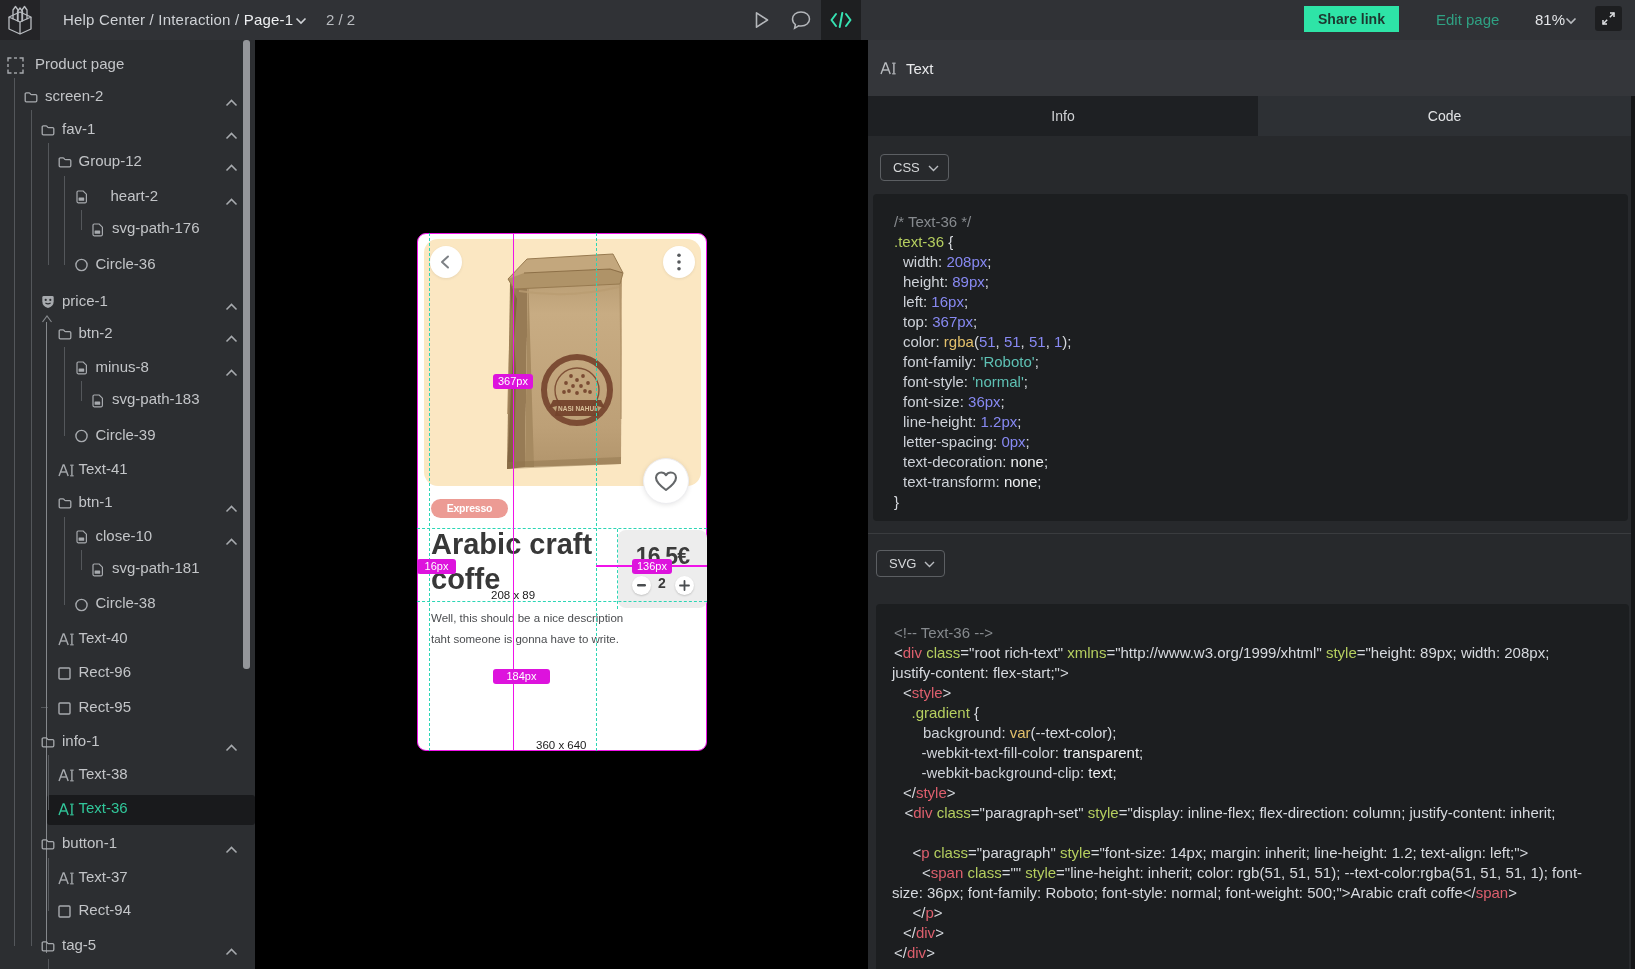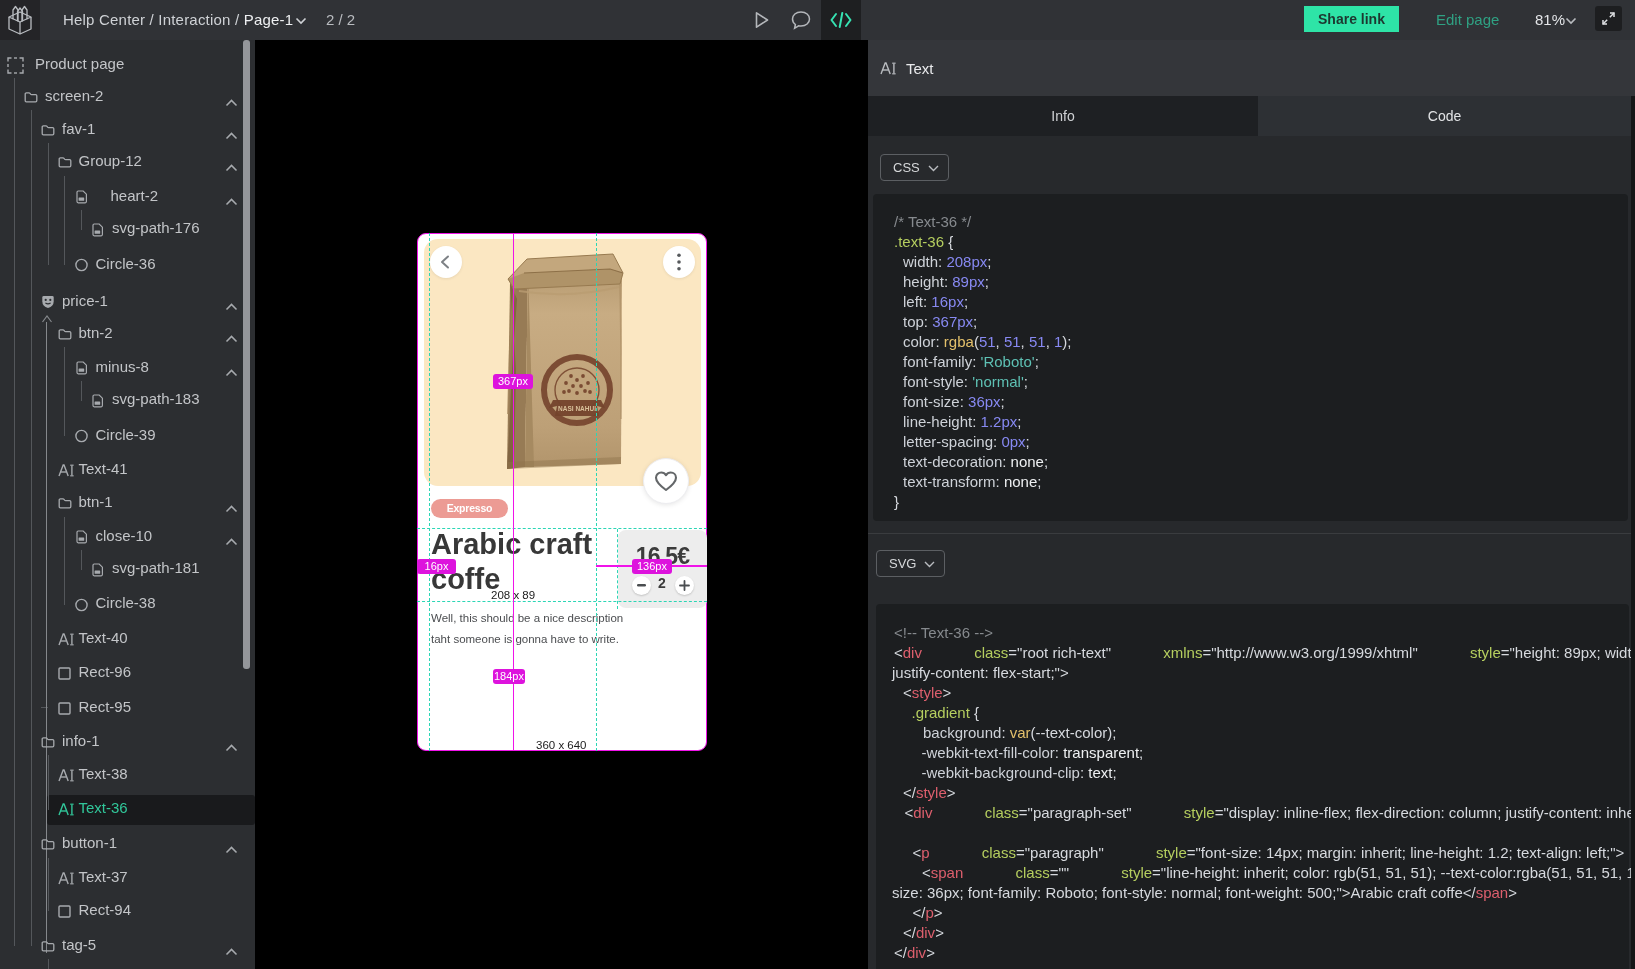--- a/index.html
+++ b/index.html
@@ -58,21 +58,21 @@
 .dd { position:absolute; width:69px; height:27px; border:1px solid #5c5f63; border-radius:4px; color:#d6d8da; font-size:13px; line-height:25px; padding-left:12px; }
 .codeblock { position:absolute; background:#1c1e20; border-radius:4px; }
 .cl { position:absolute; white-space:pre; font-size:15px; color:#d6d9de; }
 .c-com { color:#868a8e; }
 .c-sel { color:#b5ce5f; }
 .c-prop { color:#ced2d8; }
 .c-num { color:#8789f2; }
 .c-str { color:#5ec1b4; }
 .c-fn { color:#e3c06b; }
 .c-tag { color:#dd5f6d; }
-.c-attr { color:#b5ce5f;margin-left:48px; }
+.c-attr { color:#b5ce5f; }
 .c-wt { color:#eef0f2; }
 </style>
 </head>
 <body>
 <div id="app">
   <div id="canvas"></div>
   <div id="card">
     <div id="imgblock">
       <svg width="277" height="247" viewBox="0 0 277 247" style="position:absolute;left:0;top:0;border-radius:14px">
         <defs>
@@ -173,21 +173,21 @@
   <div class="dashv" style="left:428.6px;top:233px;height:518px"></div>
   <div class="dashv" style="left:595.8px;top:233px;height:518px"></div>
   <div class="dashv" style="left:616.5px;top:528.5px;height:80px"></div>
   <div class="dashh" style="left:417px;top:528px;width:290px"></div>
   <div class="dashh" style="left:417px;top:601px;width:290px"></div>
   <div class="vmag" style="left:512.5px;top:233px;height:518px"></div>
   <div class="hmag" style="left:596px;top:565.3px;width:111px"></div>
   <div class="badge" style="left:493px;top:373.5px;width:40px">367px</div>
   <div class="badge" style="left:417px;top:558.5px;width:39px">16px</div>
   <div class="badge" style="left:632px;top:558.5px;width:40px">136px</div>
-  <div class="badge" style="left:493px;top:669px;width:32px">184px</div>
+  <div class="badge" style="left:493px;top:669px;width:57px">184px</div>
   <div class="szlbl" style="left:491px;top:588.5px">208 x 89</div>
   <div class="szlbl" style="left:536px;top:738.5px">360 x 640</div>
   <div id="topbar">
     <div id="logoTile">
       <svg width="28" height="30" viewBox="0 0 28 30" style="position:absolute;left:6px;top:5px">
         <g fill="none" stroke="#b9bcc0" stroke-width="1.3" stroke-linejoin="round">
           <path d="M3 12 L14 17 L25 12 L14 7 Z"></path>
           <path d="M3 12 L3 24 L14 29 L25 24 L25 12"></path>
           <path d="M14 17 L14 29"></path>
           <path d="M7 14.2 L7 5 L9.5 1.5 L12 5 L12 16.4"></path>

